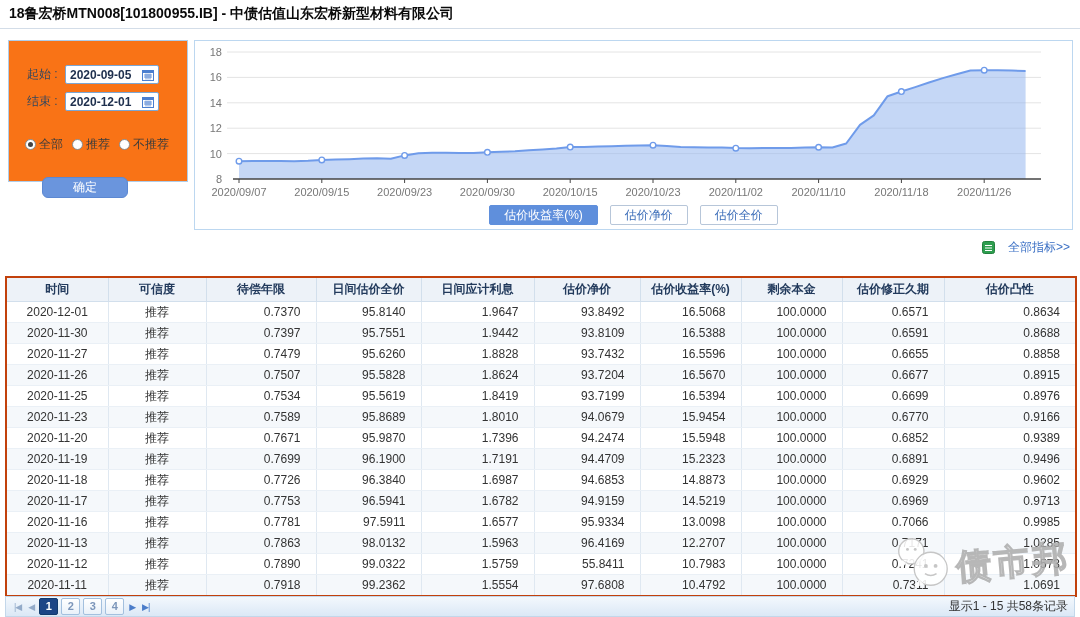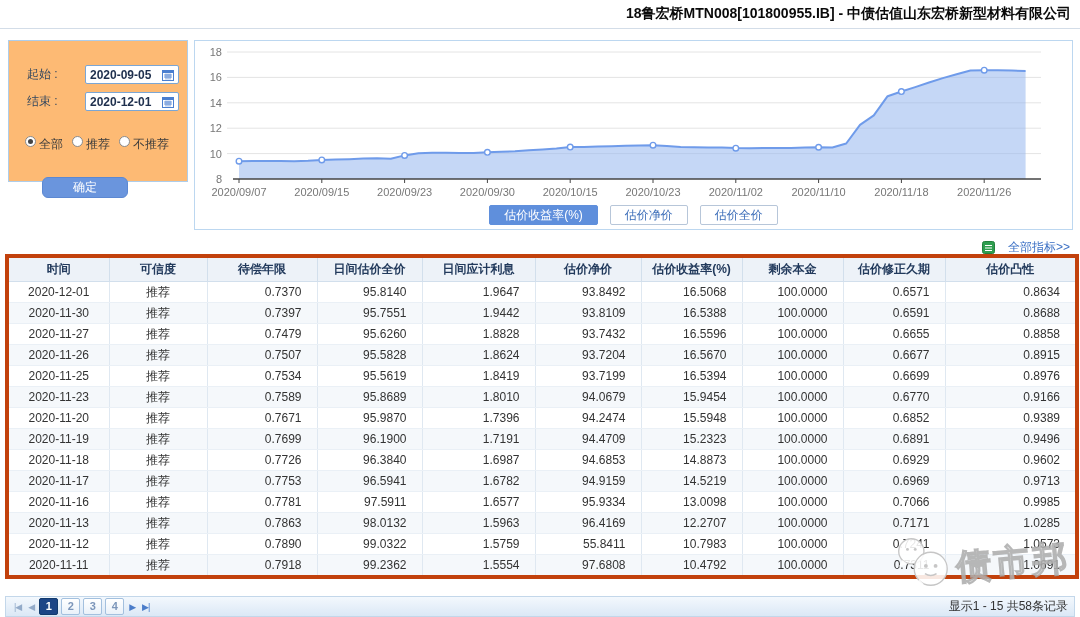--- a/index.html
+++ b/index.html
@@ -1,36 +1,36 @@
 <!DOCTYPE html>
 <html><head>
 <meta charset="utf-8">
 <style>
   html,body{margin:0;padding:0;background:#fff;}
   .page{position:relative;width:1080px;height:617px;overflow:hidden;background:#fff;
         font-family:"Liberation Sans","DejaVu Sans",sans-serif;}
 
   
   .titlebar{position:absolute;left:0;top:0;width:1080px;height:29px;box-sizing:border-box;
-            display:flex;align-items:center;justify-content:flex-end;padding:0 9px;
+            display:flex;align-items:center;justify-content:flex-start;padding:0 9px;
             border-bottom:1px solid #d3dde8;font-size:14px;font-weight:bold;color:#0a0a0a;}
 
   
   .filter-panel{position:absolute;left:8px;top:40px;width:180px;height:142px;box-sizing:border-box;
-                border:1px solid #aecdea;background:#fdba74;}
+                border:1px solid #aecdea;background:#f97316;}
   .field{position:absolute;left:18px;display:flex;align-items:center;font-size:12px;color:#33475e;}
   .field.start{top:24px}
   .field.end{top:51px}
   .field .lbl{width:38px;}
-  .datebox{margin-left:20px;width:94px;height:19px;border:1px solid #7ba6d4;border-radius:2px;
+  .datebox{margin-left:0;width:94px;height:19px;border:1px solid #7ba6d4;border-radius:2px;
            display:flex;align-items:center;justify-content:space-between;padding:0 4px;
            box-sizing:border-box;background:#fff;font-weight:bold;color:#1e2f4d;font-size:12px;cursor:pointer;}
   .radio-row{position:absolute;left:16px;top:95px;display:flex;gap:9px;align-items:center;
              font-size:12px;color:#3c3c3c;}
-  .radio-item{display:flex;align-items:flex-start;cursor:pointer;}
+  .radio-item{display:flex;align-items:center;cursor:pointer;}
   .radio{width:11px;height:11px;border:1px solid #8a8a8a;border-radius:50%;background:#fff;
          display:inline-block;margin-right:3px;position:relative;box-sizing:border-box;}
   .radio.checked::after{content:"";position:absolute;left:2px;top:2px;width:5px;height:5px;
                         border-radius:50%;background:#444;}
   .confirm{position:absolute;left:33px;top:136px;width:86px;height:21px;background:#6a95dd;
            border:1px solid #5c88d2;color:#fff;font-size:12px;border-radius:6px;cursor:pointer;}
 
   
   .chart-panel{position:absolute;left:194px;top:40px;width:879px;height:190px;box-sizing:border-box;
                border:1px solid #bcd7f0;background:#fff;}
@@ -38,22 +38,22 @@
   .chart-tabs{display:flex;justify-content:center;gap:12px;margin-top:1px;}
   .tab{height:20px;line-height:18px;padding:0 14px;font-size:12px;border:1px solid #b7c6d9;
        background:#fff;color:#3a6cb8;border-radius:2px;cursor:pointer;box-sizing:border-box;}
   .tab.active{background:#5f8fdc;border-color:#5f8fdc;color:#fff;}
 
   
   .indicators-row{position:absolute;top:239px;right:10px;display:flex;align-items:center;gap:13px;font-size:12px;}
   .indicators-row a{color:#3a6fc4;text-decoration:none;cursor:pointer;}
 
   
-  .data-table{position:absolute;left:5px;top:254px;width:1070px;border-collapse:collapse;
-              table-layout:fixed;font-size:12px;color:#333;border:4px solid #c2410c;}
+  .data-table{position:absolute;left:5px;top:276px;width:1070px;border-collapse:collapse;
+              table-layout:fixed;font-size:12px;color:#333;border:2px solid #c2410c;}
   .data-table th{height:21px;background:#edf2f8;color:#223a5c;font-weight:bold;
                  border:1px solid #d2dfec;border-top:1px solid #aac8e2;text-align:center;}
   .data-table td{height:20px;border-right:1px solid #dfe8f1;border-bottom:1px solid #eaf0f6;
                  text-align:right;padding:0 15px 0 0;white-space:nowrap;overflow:hidden;}
   .data-table td.center{text-align:center;padding:0;}
   .data-table tbody tr:nth-child(even){background:#f5f8fb;}
 
   
   .pager-bar{position:absolute;left:5px;top:596px;width:1070px;height:21px;box-sizing:border-box;
              background:linear-gradient(#f3f8fd,#dbe8f6);border:1px solid #c3d7ea;

